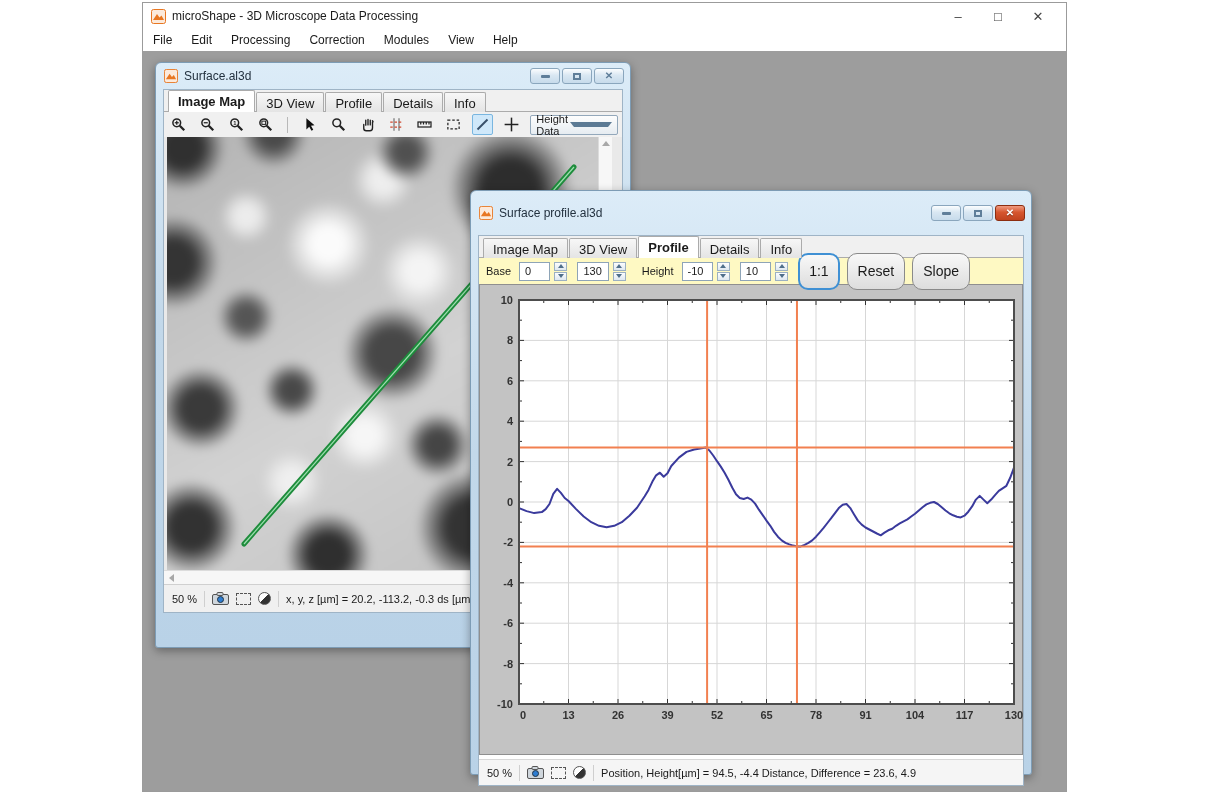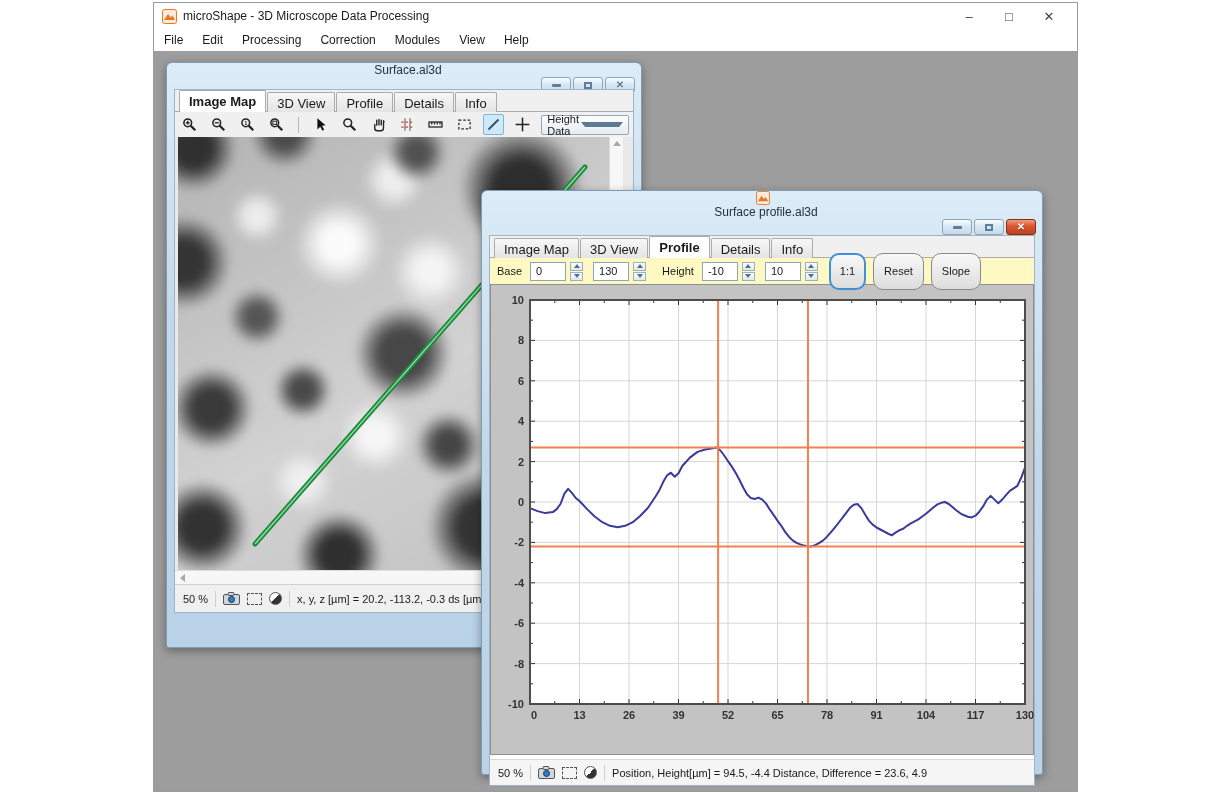--- a/index.html
+++ b/index.html
@@ -1,33 +1,33 @@
 <!DOCTYPE html>
 <html><head>
 <meta charset="utf-8">
 <style>
   * { margin:0; padding:0; box-sizing:border-box; }
   html,body { width:1208px; height:792px; background:#ffffff; font-family:"Liberation Sans", sans-serif; overflow:hidden; }
-  .desktop { position:absolute; inset:0;margin-left:11px; }
+  .desktop { position:absolute; inset:0; }
 
   
   .mw { position:absolute; left:142px; top:2px; width:925px; height:790px; background:#ffffff; border:1px solid #9b9b9b; }
   .mw-titlebar { height:26px; display:flex; align-items:center; padding:0 8px; background:#ffffff; }
   .mw-title { font-size:12px; color:#1a1a1a; margin-left:6px; }
   .mw-controls { margin-left:auto; display:flex; align-items:center; gap:0; }
   .mw-cbtn { width:40px; height:24px; display:flex; align-items:center; justify-content:center; font-size:13px; color:#444; cursor:default; }
   .mw-menubar { height:22px; display:flex; align-items:center; gap:19px; padding:0 10px; background:#ffffff; }
   .menu-item { font-size:12px; color:#1a1a1a; }
   .mw-client { position:absolute; left:0; right:0; top:48px; bottom:0; background:#9d9d9d; }
 
   
   .cw { position:absolute; border:1px solid #7d9cb5; border-radius:6px 6px 3px 3px;
         background:linear-gradient(#dcecf8, #c2d8ea 45%, #b9d2e7);
         box-shadow:0 3px 10px rgba(0,0,0,.35); }
-  .cw-title { height:26px; display:flex; align-items:center; padding:0 6px 0 8px;flex-direction:column; }
+  .cw-title { height:26px; display:flex; align-items:center; padding:0 6px 0 8px; }
   .cw-title-text { font-size:12px; color:#23313f; margin-left:6px; }
   .cw-controls { margin-left:auto; display:flex; gap:2px; }
   .cw-btn { width:30px; height:16px; border:1px solid #8aa6bd; border-radius:3px;
             background:linear-gradient(#fbfdfe,#d9e7f2 45%,#c7dbeb); display:flex; align-items:center; justify-content:center; }
   .cw-btn .bar { width:9px; height:3px; background:#5f7e99; border-radius:1px; }
   .cw-btn .box { width:8px; height:7px; border:2px solid #5f7e99; }
   .cw-btn .xx { font-size:10px; font-weight:bold; color:#5f7e99; line-height:1; }
   .cw-btn.close-active { background:linear-gradient(#f09b80,#d6562f 45%,#c0431f); border-color:#8c2d10; }
   .cw-btn.close-active .xx { color:#ffffff; text-shadow:0 1px 1px rgba(0,0,0,.4); }
   .cw-body { margin:0 7px 7px 7px; background:#f0f0f0; border:1px solid #9fb4c6; position:relative; }
@@ -95,21 +95,21 @@
   
   .win2 { left:470px; top:190px; width:562px; height:585px; z-index:10; }
   .win2 .cw-title { height:44px; }
   .controlsrow { height:26px; display:flex; align-items:center; gap:4px; padding:0 7px; background:#fef9c3; font-size:11px; color:#1a1a1a; }
   .ctl-label { margin-right:4px; }
   .numbox { width:36px; height:19px; border:1px solid #8ea4b7; background:#ffffff; font-size:11px; display:flex; align-items:center; padding-left:5px; }
   .spin { display:flex; flex-direction:column; gap:1px; margin-right:6px; }
   .spin .sbtn { width:13px; height:9px; border:1px solid #9bb0c2; background:linear-gradient(#fcfdfe,#dfe8f0); display:flex; align-items:center; justify-content:center; }
   .tri-up { width:0; height:0; border-left:3px solid transparent; border-right:3px solid transparent; border-bottom:4px solid #4f6f8a; }
   .tri-dn { width:0; height:0; border-left:3px solid transparent; border-right:3px solid transparent; border-top:4px solid #4f6f8a; }
-  .btn { height:37px; padding:0 10px; font-size:11px; color:#1a1a1a; border:1px solid #8a8a8a; border-radius:10px;
+  .btn { height:37px; padding:0 10px; font-size:14px; color:#1a1a1a; border:1px solid #8a8a8a; border-radius:10px;
          background:linear-gradient(#f8f8f8,#dddddd); display:flex; align-items:center; }
   .btn.focused { border:2px solid #3f90d4; padding:0 9px; }
   .btnrow { margin-left:auto; display:flex; gap:7px; margin-right:46px; }
   .chartwrap { height:471px; background:#c3c3c3; border:1px solid #8f8f8f; }
   .gapstrip { height:4px; background:#ffffff; }
   .statusrow2 { height:26px; background:#f5f5f5; border-top:1px solid #d8d8d8; display:flex; align-items:center; gap:7px; padding:0 8px; font-size:11px; color:#1a1a1a; }
 </style>
 </head>
 <body>
 

